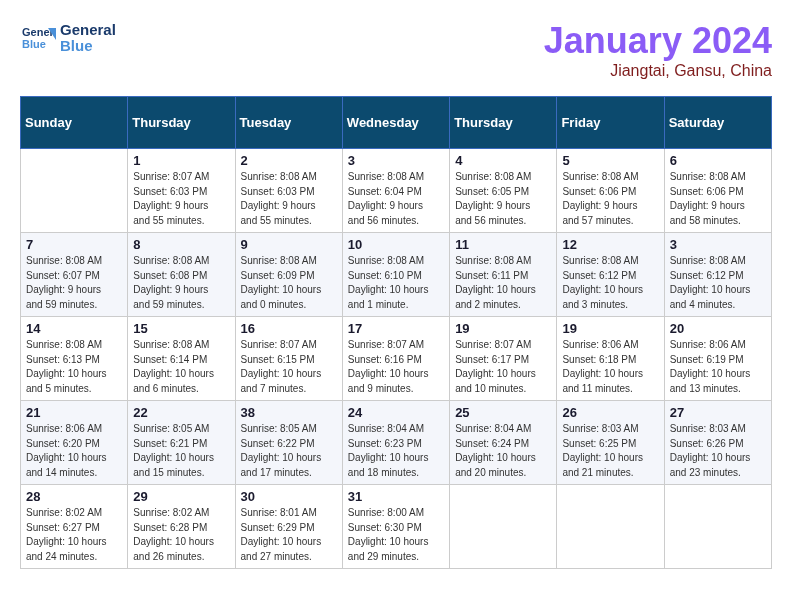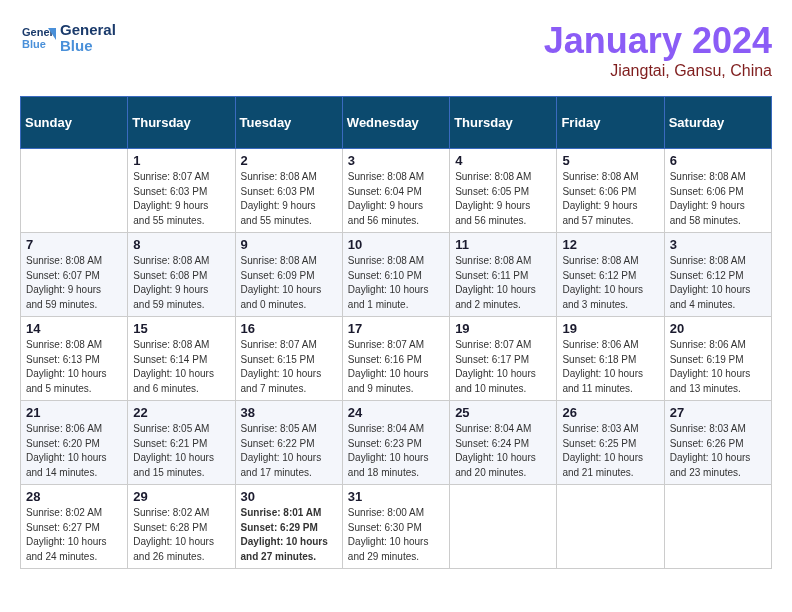--- a/index.html
+++ b/index.html
@@ -323,21 +323,21 @@
         </td>
         <td>
           <div class="day-number">29</div>
           <div class="day-info" style="white-space: pre-line;">Sunrise: 8:02 AM
 Sunset: 6:28 PM
 Daylight: 10 hours
 and 26 minutes.</div>
         </td>
         <td>
           <div class="day-number">30</div>
-          <div class="day-info" style="white-space: pre-line; font-weight: bold;">Sunrise: 8:01 AM
+          <div class="day-info" style="white-space: pre-line;">Sunrise: 8:01 AM
 Sunset: 6:29 PM
 Daylight: 10 hours
 and 27 minutes.</div>
         </td>
         <td>
           <div class="day-number">31</div>
           <div class="day-info" style="white-space: pre-line;">Sunrise: 8:00 AM
 Sunset: 6:30 PM
 Daylight: 10 hours
 and 29 minutes.</div>

